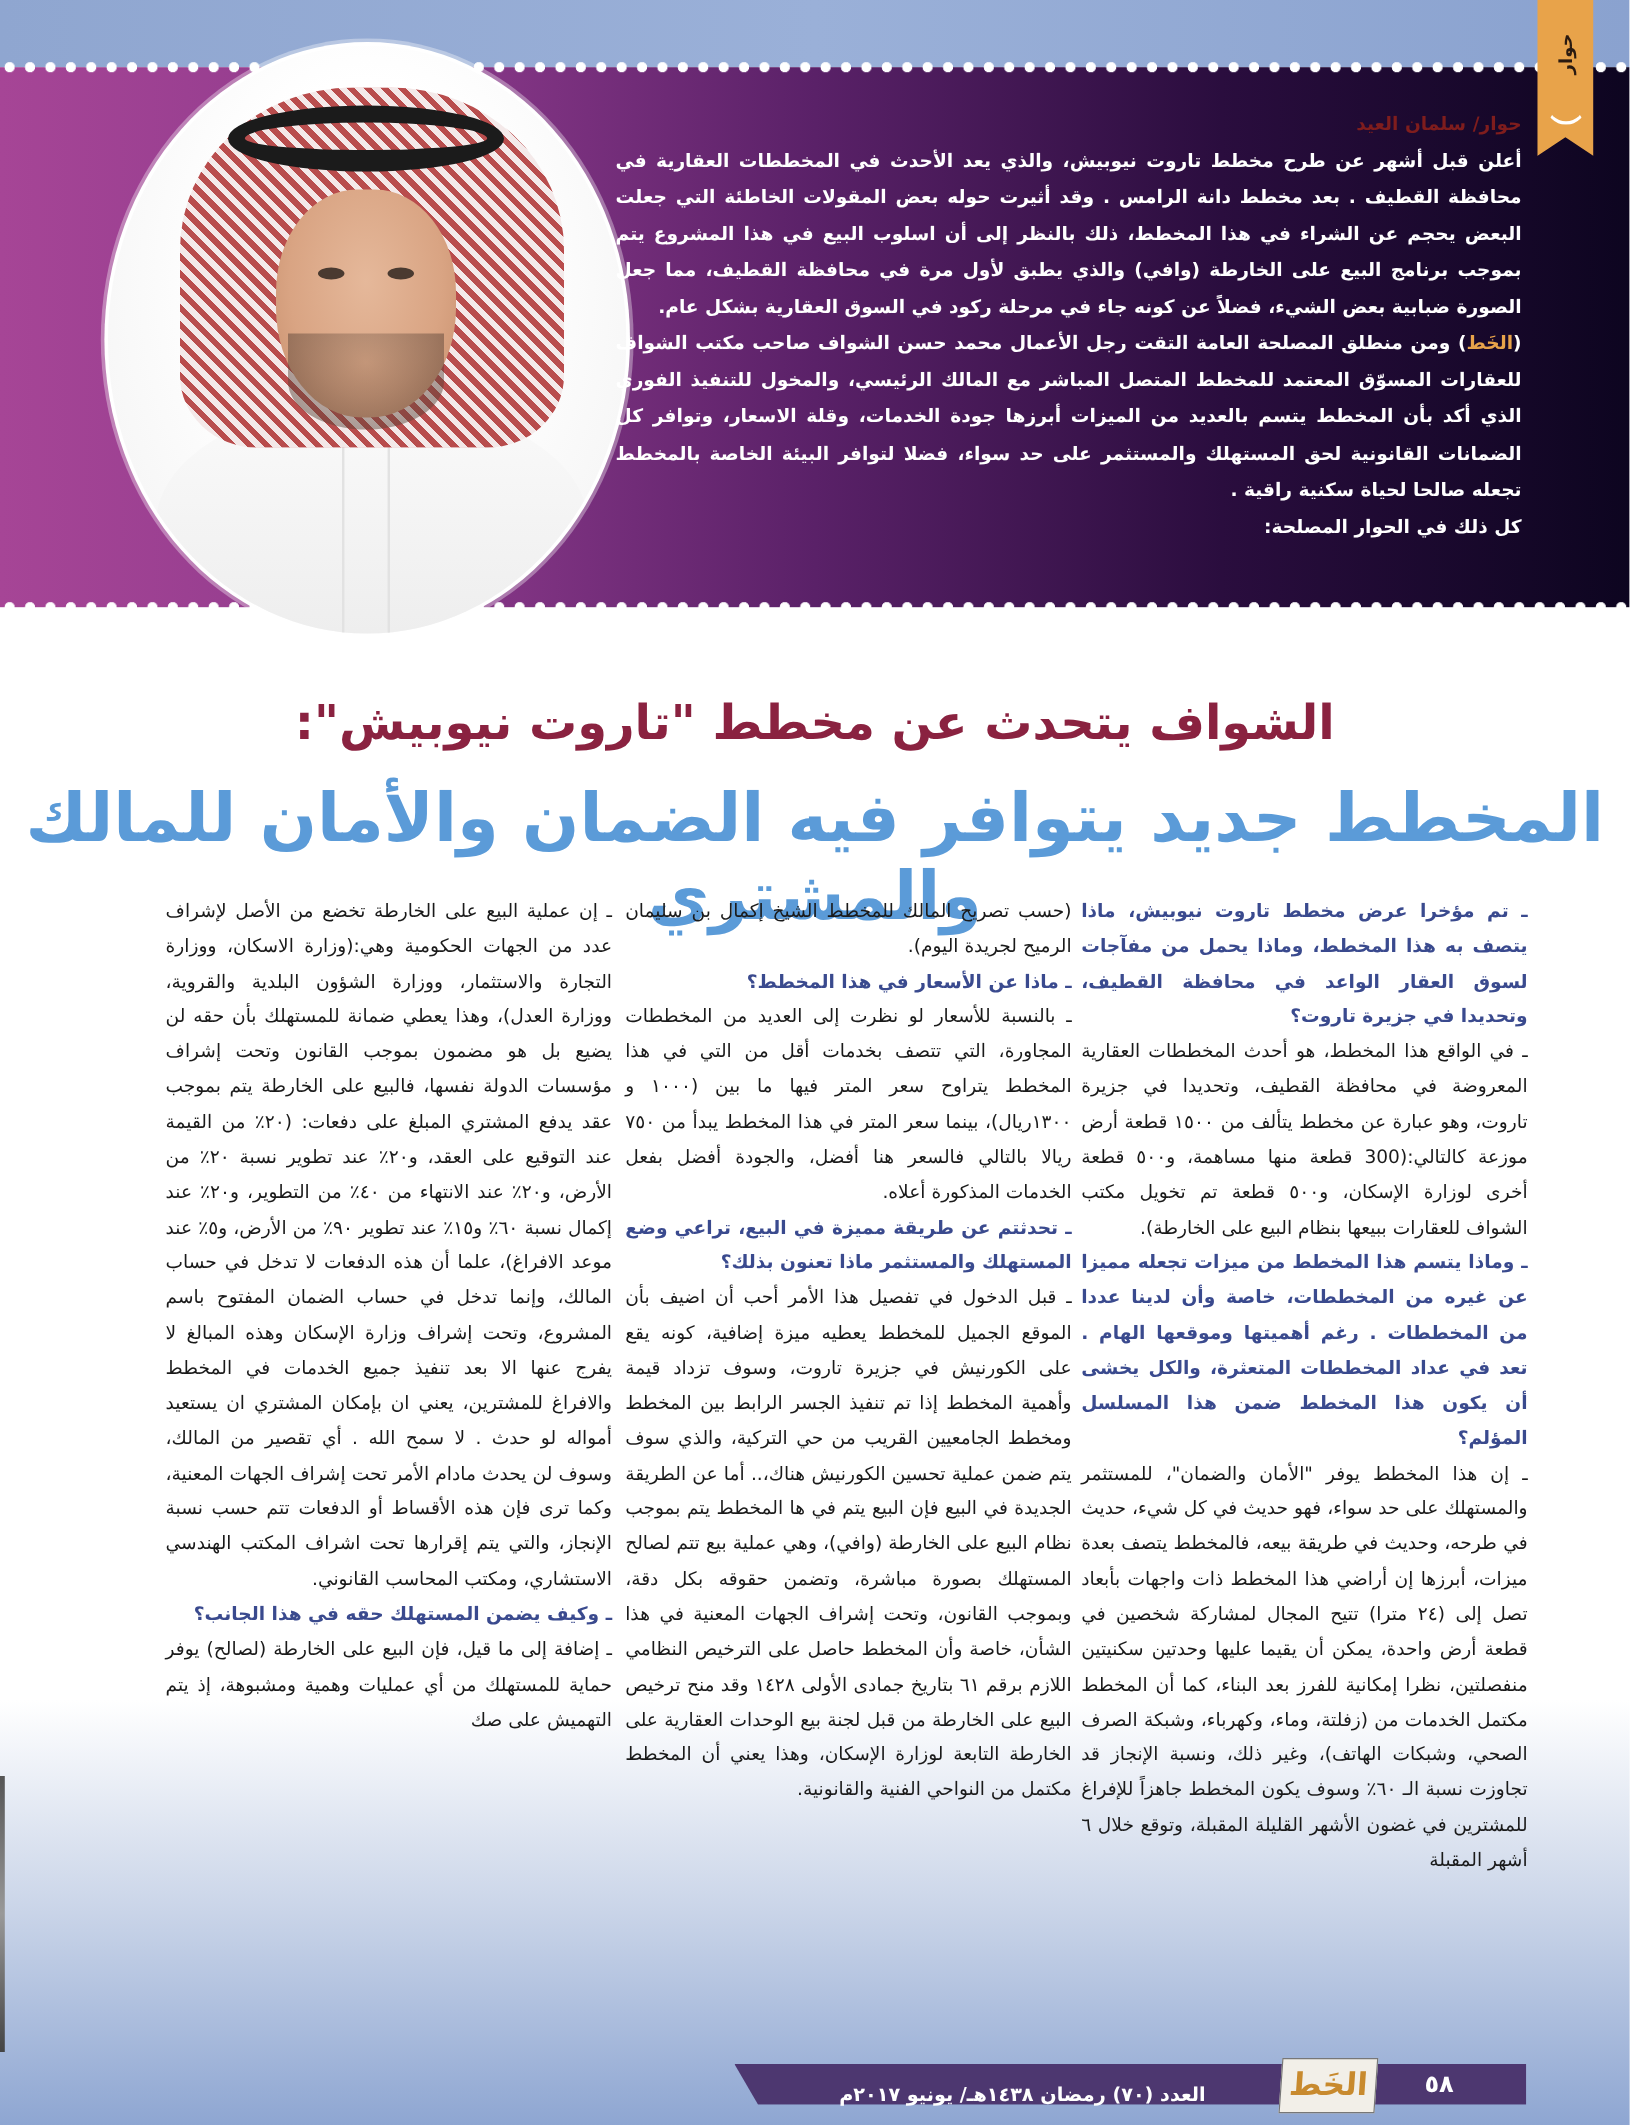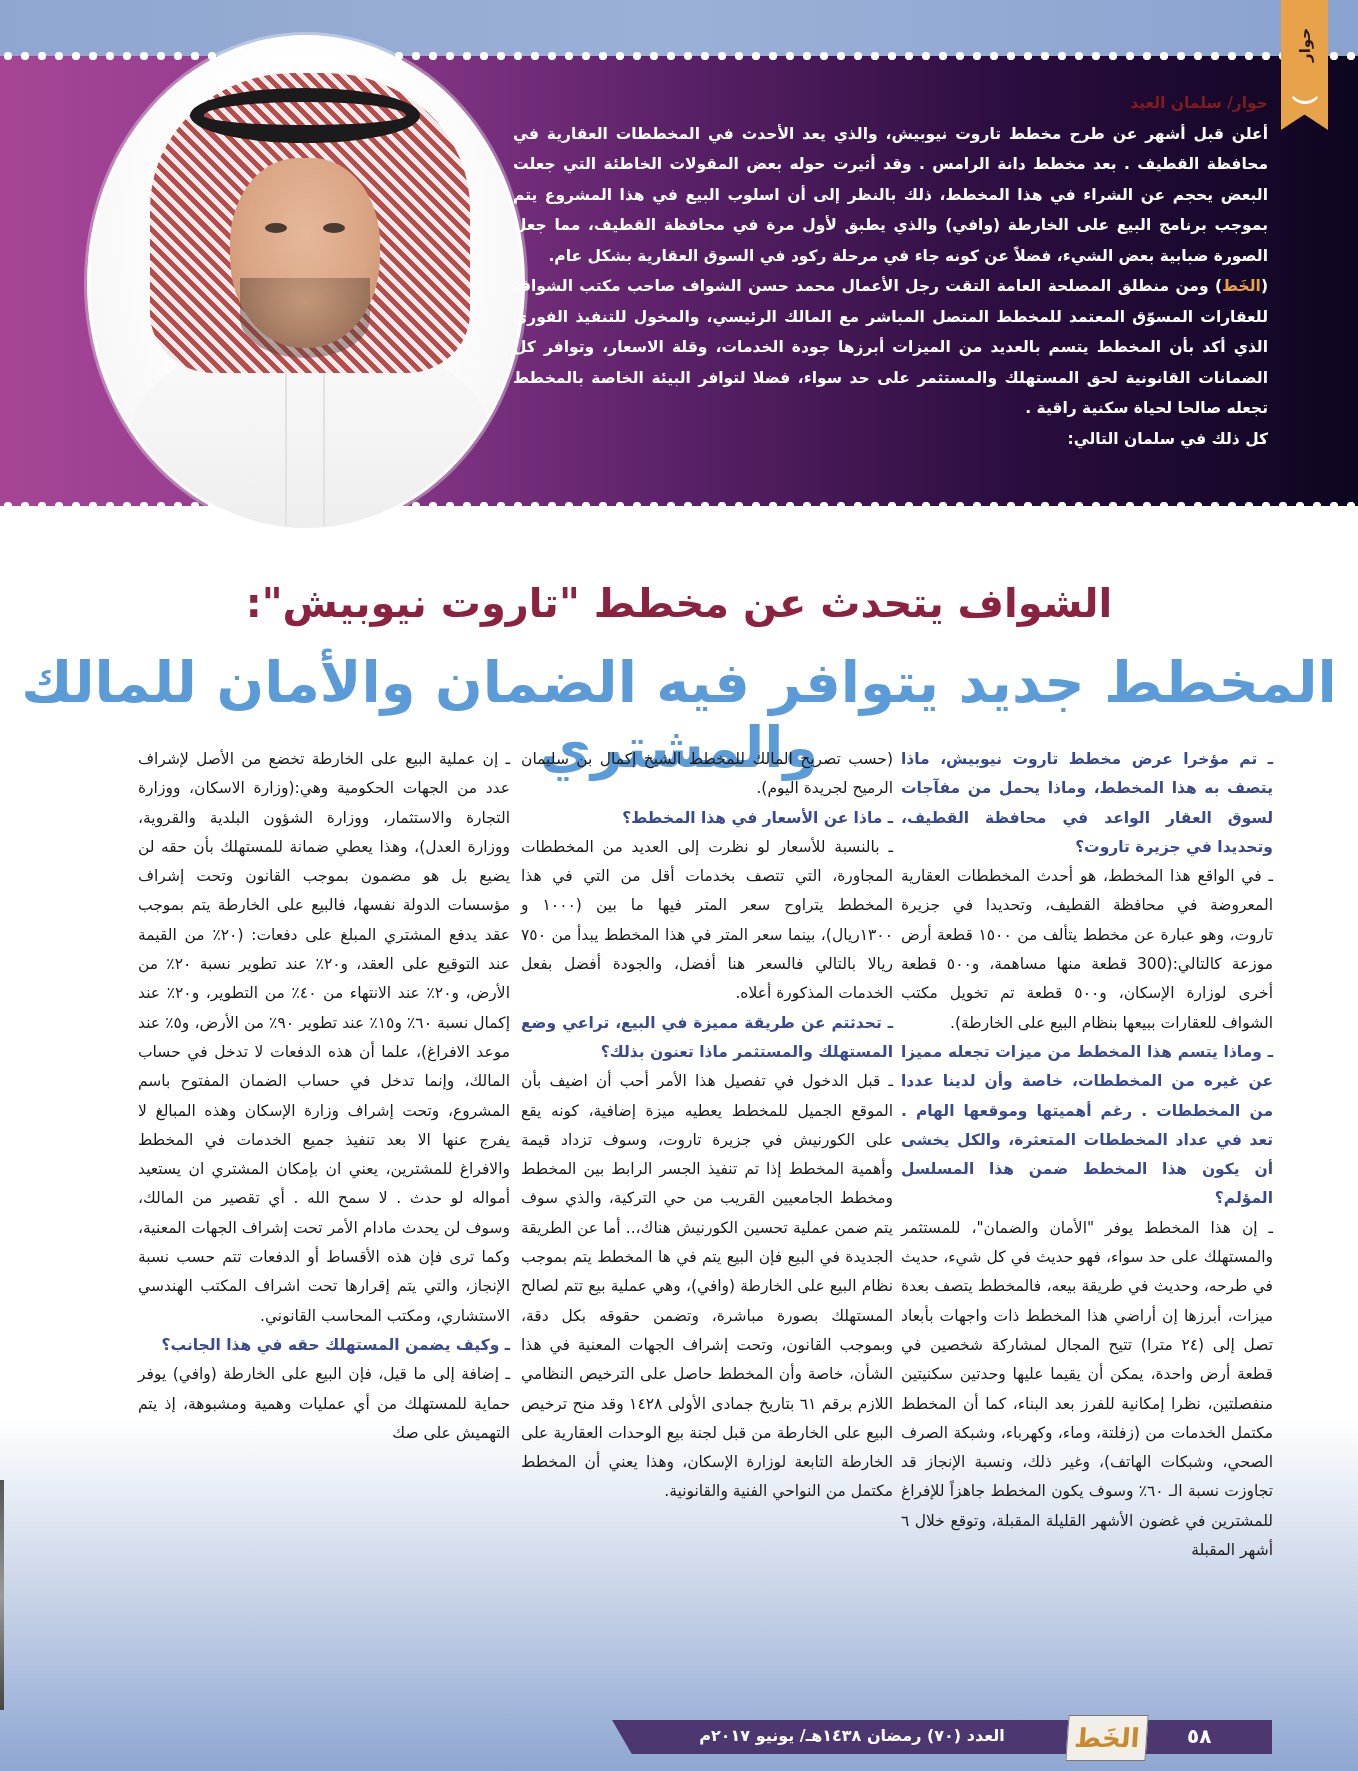--- a/index.html
+++ b/index.html
@@ -111,21 +111,21 @@
 
   
   .footer {
     position: absolute; left: 612px; top: 1717px; width: 700px; height: 38px;
   }
   .footer .bar {
     position:absolute; left: 0; top: 3px; width: 660px; height: 34px; background: #4d3770;
     clip-path: polygon(0 0, 100% 0, 100% 100%, 3% 100%);
   }
   .footer .issue {
-    position:absolute; left: 30px; top: 9px; width: 420px; text-align: center;
+    position:absolute; left: 30px; top: 19px; width: 420px; text-align: center;
     color: #ffffff; font-size: 16px; font-weight: bold;
   }
   .footer .logo {
     position:absolute; left: 455px; top: -2px; width: 80px; height: 46px;
     background: #f2efe8; border: 1px solid #777;
     transform: skewX(-4deg);
     color: #c88a2e; font-size: 26px; font-weight: bold; text-align:center; line-height: 44px;
   }
   .footer .page {
     position:absolute; left: 575px; top: 7px; color: #ffffff; font-size: 20px; font-weight: bold;
@@ -153,21 +153,21 @@
 
 <div class="section-tab">
   <span class="label">حوار</span>
   <span class="crescent"></span>
 </div>
 
 <div class="intro">
   <span class="byline">حوار/ سلمان العيد</span>
   <p>أعلن قبل أشهر عن طرح مخطط تاروت نيوبيش، والذي يعد الأحدث في المخططات العقارية في محافظة القطيف . بعد مخطط دانة الرامس . وقد أثيرت حوله بعض المقولات الخاطئة التي جعلت البعض يحجم عن الشراء في هذا المخطط، ذلك بالنظر إلى أن اسلوب البيع في هذا المشروع يتم بموجب برنامج البيع على الخارطة (وافي) والذي يطبق لأول مرة في محافظة القطيف، مما جعل الصورة ضبابية بعض الشيء، فضلاً عن كونه جاء في مرحلة ركود في السوق العقارية بشكل عام.</p>
   <p>(<span class="logo-inline">الخَط</span><span>) ومن منطلق المصلحة العامة التقت رجل الأعمال محمد حسن الشواف صاحب مكتب الشواف للعقارات المسوّق المعتمد للمخطط المتصل المباشر مع المالك الرئيسي، والمخول للتنفيذ الفوري الذي أكد بأن المخطط يتسم بالعديد من الميزات أبرزها جودة الخدمات، وقلة الاسعار، وتوافر كل الضمانات القانونية لحق المستهلك والمستثمر على حد سواء، فضلا لتوافر البيئة الخاصة بالمخطط تجعله صالحا لحياة سكنية راقية .</span></p>
-  <span class="tail">كل ذلك في سلمان التالي:</span>
+  <span class="tail">كل ذلك في الحوار المصلحة:</span>
 </div>
 
 <div class="headline h1">الشواف يتحدث عن مخطط "تاروت نيوبيش":</div>
 <div class="headline h2">المخطط جديد يتوافر فيه الضمان والأمان للمالك والمشتري</div>
 
 <div class="col c1">
   <span class="q">ـ تم مؤخرا عرض مخطط تاروت نيوبيش، ماذا يتصف به هذا المخطط، وماذا يحمل من مفآجات لسوق العقار الواعد في محافظة القطيف، وتحديدا في جزيرة تاروت؟</span>
   <span class="a">ـ في الواقع هذا المخطط، هو أحدث المخططات العقارية المعروضة في محافظة القطيف، وتحديدا في جزيرة تاروت، وهو عبارة عن مخطط يتألف من ١٥٠٠ قطعة أرض موزعة كالتالي:(300 قطعة منها مساهمة، و٥٠٠ قطعة أخرى لوزارة الإسكان، و٥٠٠ قطعة تم تخويل مكتب الشواف للعقارات ببيعها بنظام البيع على الخارطة).</span>
   <span class="q">ـ وماذا يتسم هذا المخطط من ميزات تجعله مميزا عن غيره من المخططات، خاصة وأن لدينا عددا من المخططات . رغم أهميتها وموقعها الهام . تعد في عداد المخططات المتعثرة، والكل يخشى أن يكون هذا المخطط ضمن هذا المسلسل المؤلم؟</span>
   <span class="a">ـ إن هذا المخطط يوفر "الأمان والضمان"، للمستثمر والمستهلك على حد سواء، فهو حديث في كل شيء، حديث في طرحه، وحديث في طريقة بيعه، فالمخطط يتصف بعدة ميزات، أبرزها إن أراضي هذا المخطط ذات واجهات بأبعاد تصل إلى (٢٤ مترا) تتيح المجال لمشاركة شخصين في قطعة أرض واحدة، يمكن أن يقيما عليها وحدتين سكنيتين منفصلتين، نظرا إمكانية للفرز بعد البناء، كما أن المخطط مكتمل الخدمات من (زفلتة، وماء، وكهرباء، وشبكة الصرف الصحي، وشبكات الهاتف)، وغير ذلك، ونسبة الإنجاز قد تجاوزت نسبة الـ ٦٠٪ وسوف يكون المخطط جاهزاً للإفراغ للمشترين في غضون الأشهر القليلة المقبلة، وتوقع خلال ٦ أشهر المقبلة</span>
@@ -177,21 +177,21 @@
   <span class="a">(حسب تصريح المالك للمخطط الشيخ إكمال بن سليمان الرميح لجريدة اليوم).</span>
   <span class="q">ـ ماذا عن الأسعار في هذا المخطط؟</span>
   <span class="a">ـ بالنسبة للأسعار لو نظرت إلى العديد من المخططات المجاورة، التي تتصف بخدمات أقل من التي في هذا المخطط يتراوح سعر المتر فيها ما بين (١٠٠٠ و ١٣٠٠ريال)، بينما سعر المتر في هذا المخطط يبدأ من ٧٥٠ ريالا بالتالي فالسعر هنا أفضل، والجودة أفضل بفعل الخدمات المذكورة أعلاه.</span>
   <span class="q">ـ تحدثتم عن طريقة مميزة في البيع، تراعي وضع المستهلك والمستثمر ماذا تعنون بذلك؟</span>
   <span class="a">ـ قبل الدخول في تفصيل هذا الأمر أحب أن اضيف بأن الموقع الجميل للمخطط يعطيه ميزة إضافية، كونه يقع على الكورنيش في جزيرة تاروت، وسوف تزداد قيمة وأهمية المخطط إذا تم تنفيذ الجسر الرابط بين المخطط ومخطط الجامعيين القريب من حي التركية، والذي سوف يتم ضمن عملية تحسين الكورنيش هناك،.. أما عن الطريقة الجديدة في البيع فإن البيع يتم في ها المخطط يتم بموجب نظام البيع على الخارطة (وافي)، وهي عملية بيع تتم لصالح المستهلك بصورة مباشرة، وتضمن حقوقه بكل دقة، وبموجب القانون، وتحت إشراف الجهات المعنية في هذا الشأن، خاصة وأن المخطط حاصل على الترخيص النظامي اللازم برقم ٦١ بتاريخ جمادى الأولى ١٤٢٨ وقد منح ترخيص البيع على الخارطة من قبل لجنة بيع الوحدات العقارية على الخارطة التابعة لوزارة الإسكان، وهذا يعني أن المخطط مكتمل من النواحي الفنية والقانونية.</span>
 </div>
 
 <div class="col c3">
   <span class="a">ـ إن عملية البيع على الخارطة تخضع من الأصل لإشراف عدد من الجهات الحكومية وهي:(وزارة الاسكان، ووزارة التجارة والاستثمار، ووزارة الشؤون البلدية والقروية، ووزارة العدل)، وهذا يعطي ضمانة للمستهلك بأن حقه لن يضيع بل هو مضمون بموجب القانون وتحت إشراف مؤسسات الدولة نفسها، فالبيع على الخارطة يتم بموجب عقد يدفع المشتري المبلغ على دفعات: (٢٠٪ من القيمة عند التوقيع على العقد، و٢٠٪ عند تطوير نسبة ٢٠٪ من الأرض، و٢٠٪ عند الانتهاء من ٤٠٪ من التطوير، و٢٠٪ عند إكمال نسبة ٦٠٪ و١٥٪ عند تطوير ٩٠٪ من الأرض، و٥٪ عند موعد الافراغ)، علما أن هذه الدفعات لا تدخل في حساب المالك، وإنما تدخل في حساب الضمان المفتوح باسم المشروع، وتحت إشراف وزارة الإسكان وهذه المبالغ لا يفرج عنها الا بعد تنفيذ جميع الخدمات في المخطط والافراغ للمشترين، يعني ان بإمكان المشتري ان يستعيد أمواله لو حدث . لا سمح الله . أي تقصير من المالك، وسوف لن يحدث مادام الأمر تحت إشراف الجهات المعنية، وكما ترى فإن هذه الأقساط أو الدفعات تتم حسب نسبة الإنجاز، والتي يتم إقرارها تحت اشراف المكتب الهندسي الاستشاري، ومكتب المحاسب القانوني.</span>
   <span class="q">ـ وكيف يضمن المستهلك حقه في هذا الجانب؟</span>
-  <span class="a">ـ إضافة إلى ما قيل، فإن البيع على الخارطة (وافي) يوفر حماية للمستهلك من أي عمليات وهمية ومشبوهة، إذ يتم التهميش على صك</span>
+  <span class="a">ـ إضافة إلى ما قيل، فإن البيع على الخارطة (لصالح) يوفر حماية للمستهلك من أي عمليات وهمية ومشبوهة، إذ يتم التهميش على صك</span>
 </div>
 
 <div class="left-edge"></div>
 
 <div class="footer">
   <div class="bar"></div>
   <div class="issue">العدد (٧٠) رمضان ١٤٣٨هـ/ يونيو ٢٠١٧م</div>
   <div class="logo">الخَط</div>
   <div class="page">٥٨</div>
 </div>

